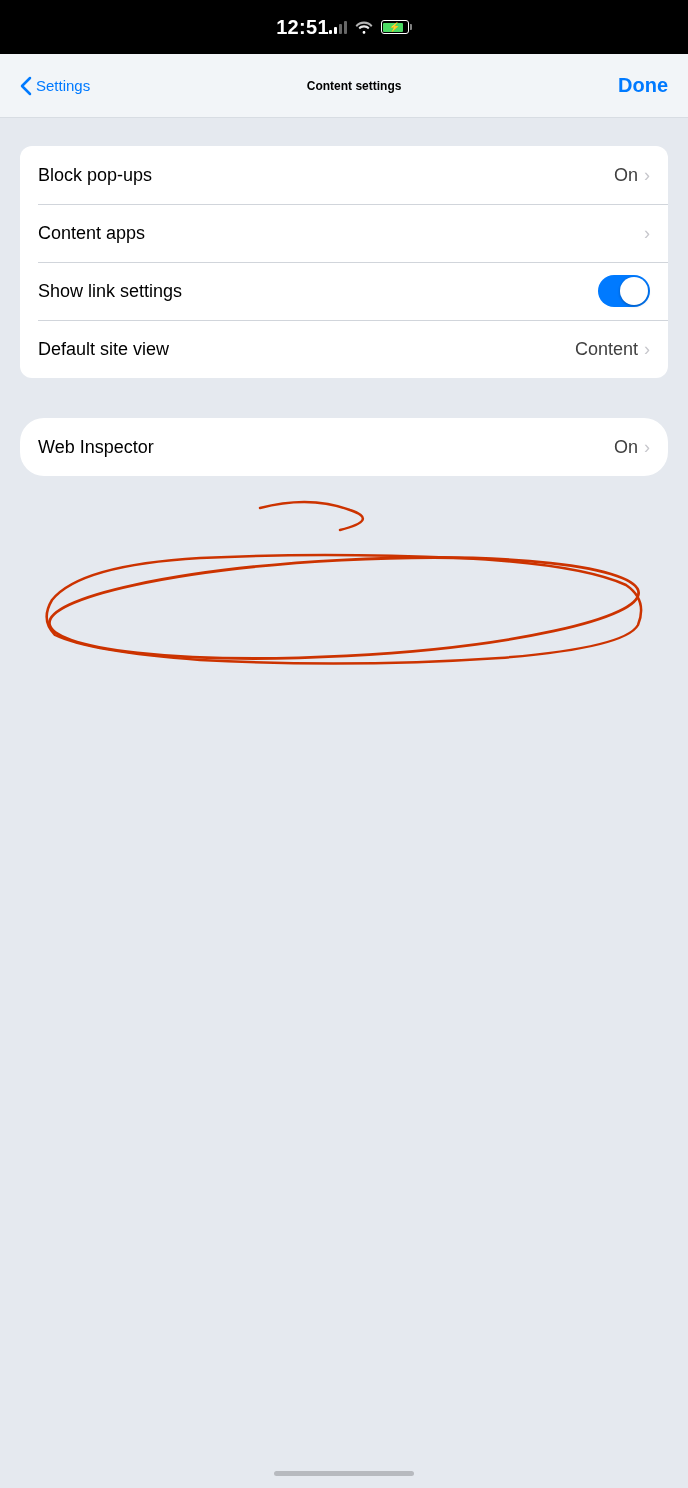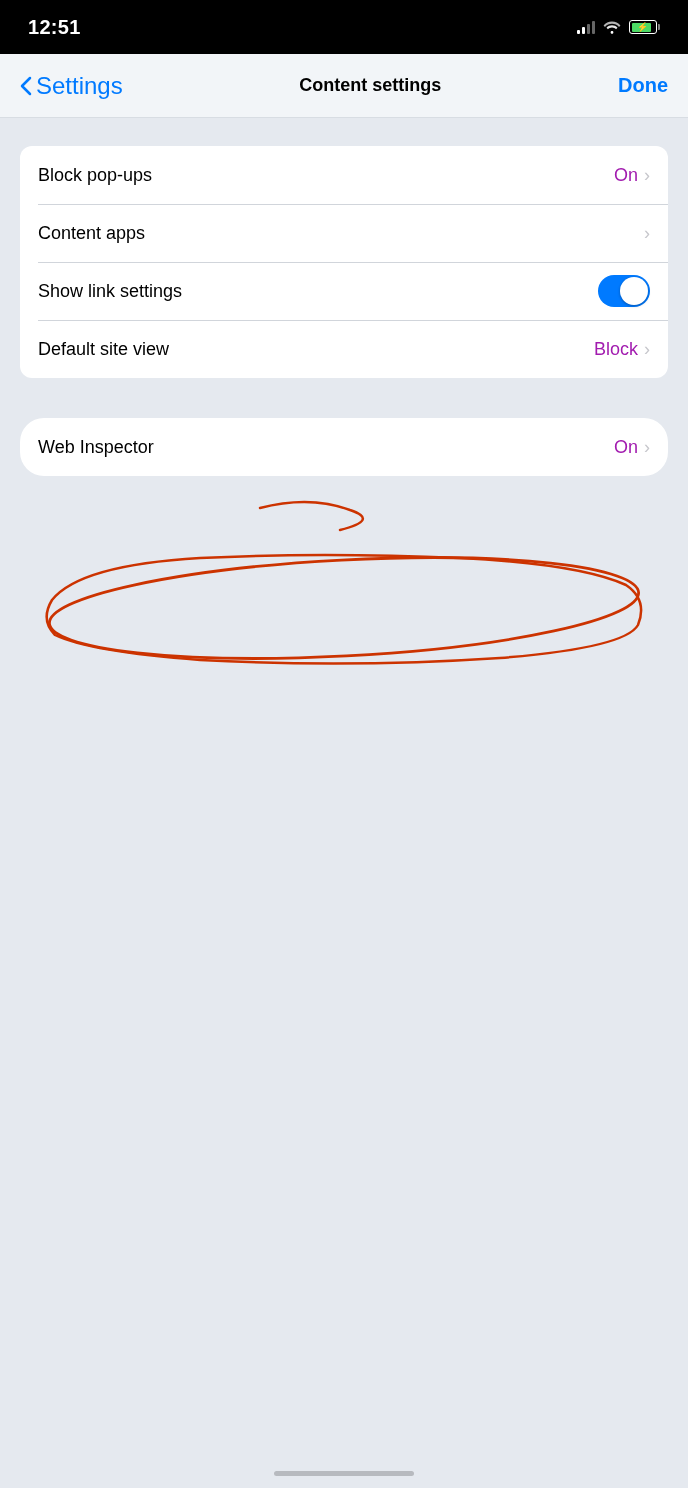--- a/index.html
+++ b/index.html
@@ -12,21 +12,21 @@
       font-family: -apple-system, 'SF Pro Text', 'Helvetica Neue', sans-serif;
       overflow: hidden;
     }
 
     
     .status-bar {
       background: #000;
       height: 54px;
       display: flex;
       align-items: center;
-      justify-content: space-between;
+      justify-content: center;
       padding: 0 28px;
       color: #fff;
     }
     .status-time {
       font-size: 20px;
       font-weight: 600;
       letter-spacing: 0.3px;
     }
     .status-icons {
       display: flex;
@@ -101,29 +101,29 @@
       align-items: center;
       justify-content: space-between;
       padding: 0 20px;
       border-bottom: 1px solid #d8dde3;
     }
     .nav-back {
       display: flex;
       align-items: center;
       gap: 4px;
       color: #007aff;
-      font-size: 24px;
+      font-size: 15px;
       cursor: pointer;
     }
     .nav-back svg {
       width: 12px;
       height: 20px;
     }
     .nav-title {
-      font-size: 18px;
+      font-size: 12px;
       font-weight: 700;
       color: #000;
     }
     .nav-done {
       color: #007aff;
       font-size: 20px;
       font-weight: 600;
       cursor: pointer;
     }
 
@@ -166,21 +166,21 @@
     }
 
     .row-right {
       display: flex;
       align-items: center;
       gap: 6px;
     }
 
     .row-value {
       font-size: 18px;
-      color: #a21caf;
+      color: #404040;
     }
 
     .chevron {
       color: #c7c7cc;
       font-size: 18px;
       font-weight: 500;
     }
 
     
     .toggle {
@@ -304,21 +304,21 @@
         <div class="row-right">
           <div class="toggle">
             <div class="toggle-knob"></div>
           </div>
         </div>
       </div>
 
       <div class="settings-row">
         <span class="row-label">Default site view</span>
         <div class="row-right">
-          <span class="row-value">Block</span>
+          <span class="row-value">Content</span>
           <span class="chevron">›</span>
         </div>
       </div>
 
     </div>
 
     <div class="settings-card-2">
 
       <div class="settings-row">
         <span class="row-label">Web Inspector</span>

